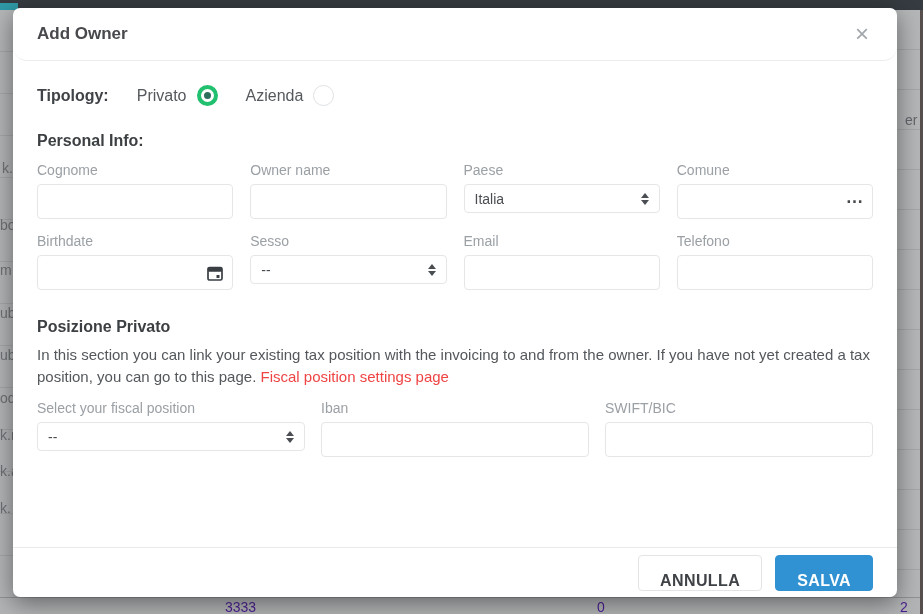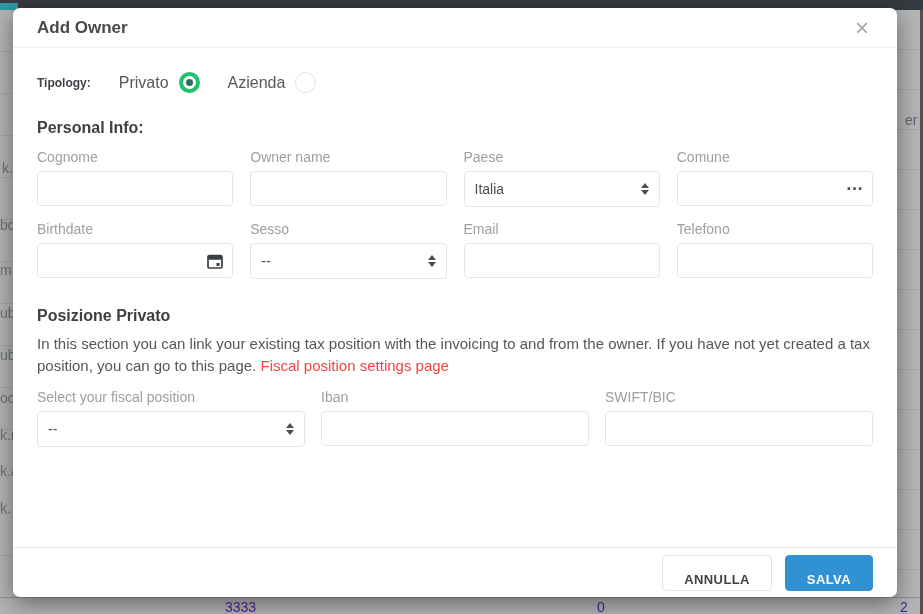--- a/index.html
+++ b/index.html
@@ -30,32 +30,32 @@
 
   
   .modal {
     position:absolute; left:13px; top:8px; width:884px; height:589px; z-index:3;
     background:#ffffff; border-radius:7px;
     box-shadow:0 6px 24px rgba(0,0,0,0.45);
     display:flex; flex-direction:column;
     color:#4a4e52;
   }
   .modal-header {
-    height:40px; flex:0 0 auto; display:flex; align-items:center;
-    padding:0 24px; border-bottom:1px solid #ededee;
+    height:53px; flex:0 0 auto; display:flex; align-items:center;
+    padding:0 24px; border-bottom:1px solid #ededee;border-radius:14px;
   }
   .modal-title { font-size:17px; font-weight:700; color:#47494c; }
   .modal-close {
     margin-left:auto; font-size:24px; color:#a3a8ad; cursor:pointer;
     line-height:1; font-weight:400; padding:2px 4px;
   }
   .modal-body { flex:1 1 auto; padding:0 24px; }
 
   .tipology-row { margin-top:24px; display:flex; align-items:center; }
-  .tipology-label { font-size:12px; font-weight:700; color:#3f4246; }
+  .tipology-label { font-size:16px; font-weight:700; color:#3f4246; }
   .radio-option { display:flex; align-items:center; margin-left:28px; cursor:pointer; }
   .radio-option .opt-label { font-size:16px; color:#55595d; margin-right:10px; }
   .radio-circle {
     width:21px; height:21px; border-radius:50%; background:#fff;
     border:1px solid #dfe1e3; position:relative;
   }
   .radio-circle.checked { border:4px solid #21c06e; }
   .radio-circle.checked::after {
     content:""; position:absolute; left:3px; top:3px; width:7px; height:7px;
     border-radius:50%; background:#2e6e5e;
@@ -73,38 +73,38 @@
     outline:none;
   }
   .input-wrap { position:relative; }
   .input-wrap .text-input { padding-right:34px; }
   .input-addon {
     position:absolute; right:9px; top:0; height:35px; display:flex; align-items:center;
     cursor:pointer; color:#3a3f44;
   }
   .ellipsis-addon { font-size:17px; font-weight:700; color:#46494c; letter-spacing:1px; }
   .select-box {
-    height:36px; border:1px solid #e4e6e8; border-radius:4px; background:#fff;
+    height:29px; border:1px solid #e4e6e8; border-radius:4px; background:#fff;
     display:flex; align-items:center; padding:0 10px; cursor:pointer;
   }
   .select-value { font-size:14px; color:#4a4e52; }
   .select-arrows { margin-left:auto; display:flex; flex-direction:column; align-items:center; gap:2px; }
   .select-arrows .up    { width:0; height:0; border-left:4px solid transparent; border-right:4px solid transparent; border-bottom:5px solid #4a4e52; }
   .select-arrows .down  { width:0; height:0; border-left:4px solid transparent; border-right:4px solid transparent; border-top:5px solid #4a4e52; }
 
   .fiscal-desc { margin-top:8px; font-size:15px; color:#54585c; line-height:22px; max-width:840px; }
   .fiscal-link { color:#ef4444; cursor:pointer; text-decoration:none; }
 
   .modal-footer {
     margin-top:auto; flex:0 0 auto; height:50px; border-top:1px solid #e9eaeb;
     display:flex; align-items:center; justify-content:flex-end; gap:13px; padding:0 24px;
     border-radius:0 0 7px 7px;
   }
   .btn {
-    font-family:inherit; font-size:13px; font-weight:700; letter-spacing:.4px;
+    font-family:inherit; font-size:16px; font-weight:700; letter-spacing:.4px;
     border-radius:4px; padding:16px 21px; height:36px; cursor:pointer;
   }
   .btn-secondary { background:#fff; border:1px solid #e2e4e6; color:#3f4246; }
   .btn-primary   { background:#3092d2; border:1px solid #3092d2; color:#fff; }
 </style>
 </head>
 <body>
 
 <div class="topbar">
   <div class="topbar-accent"></div>

